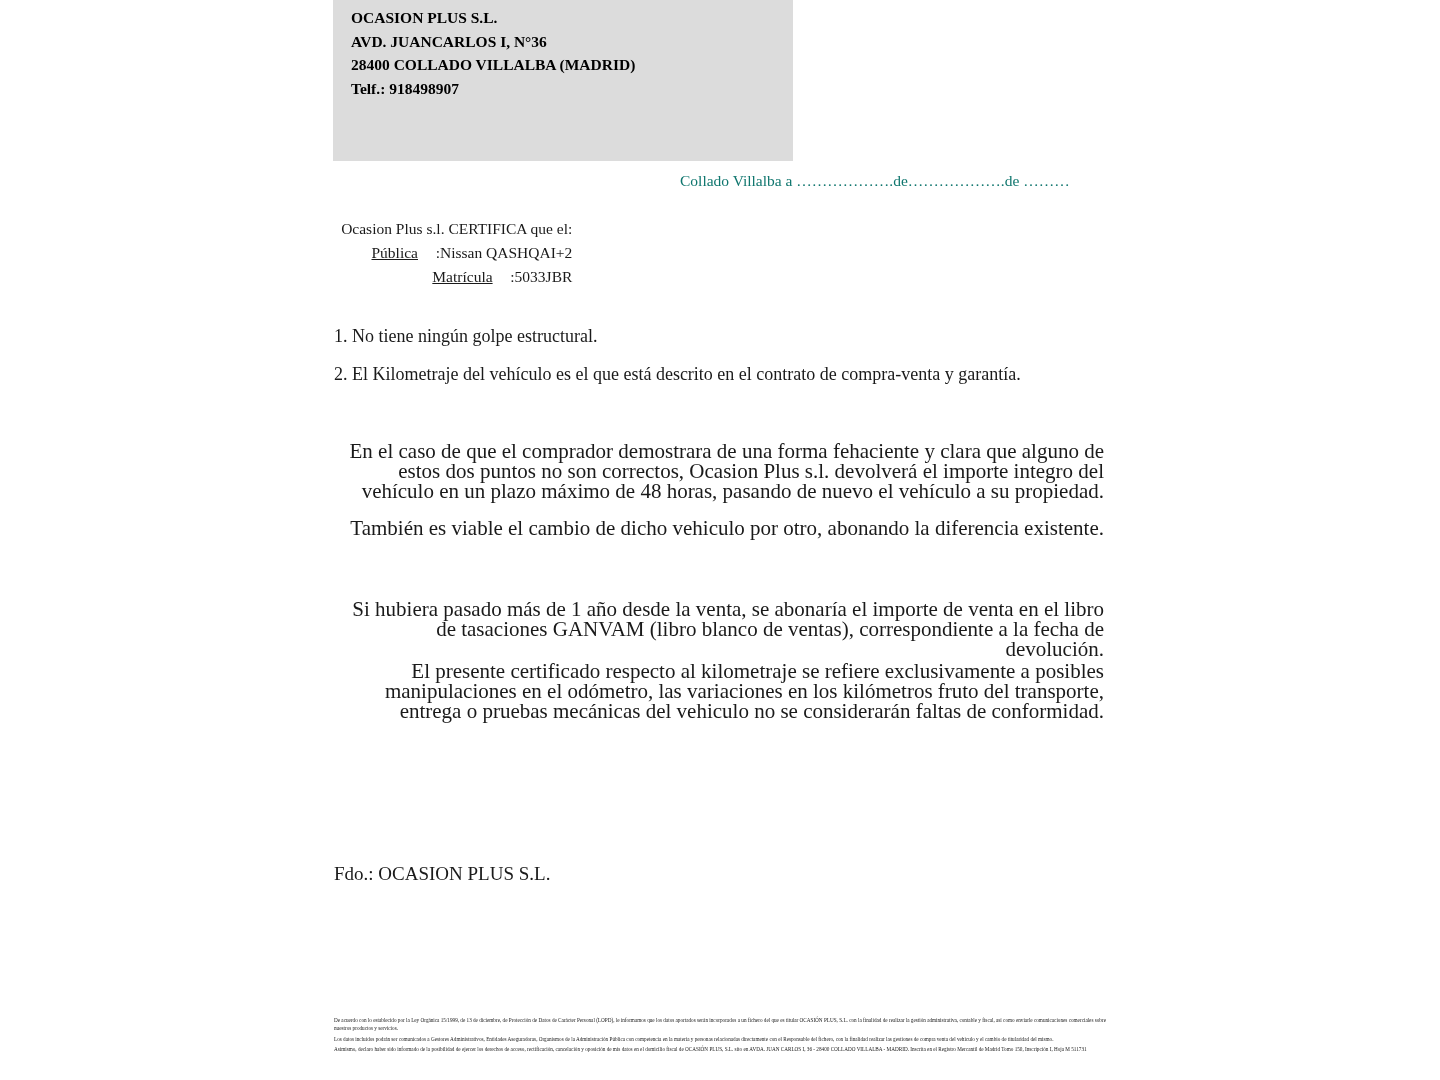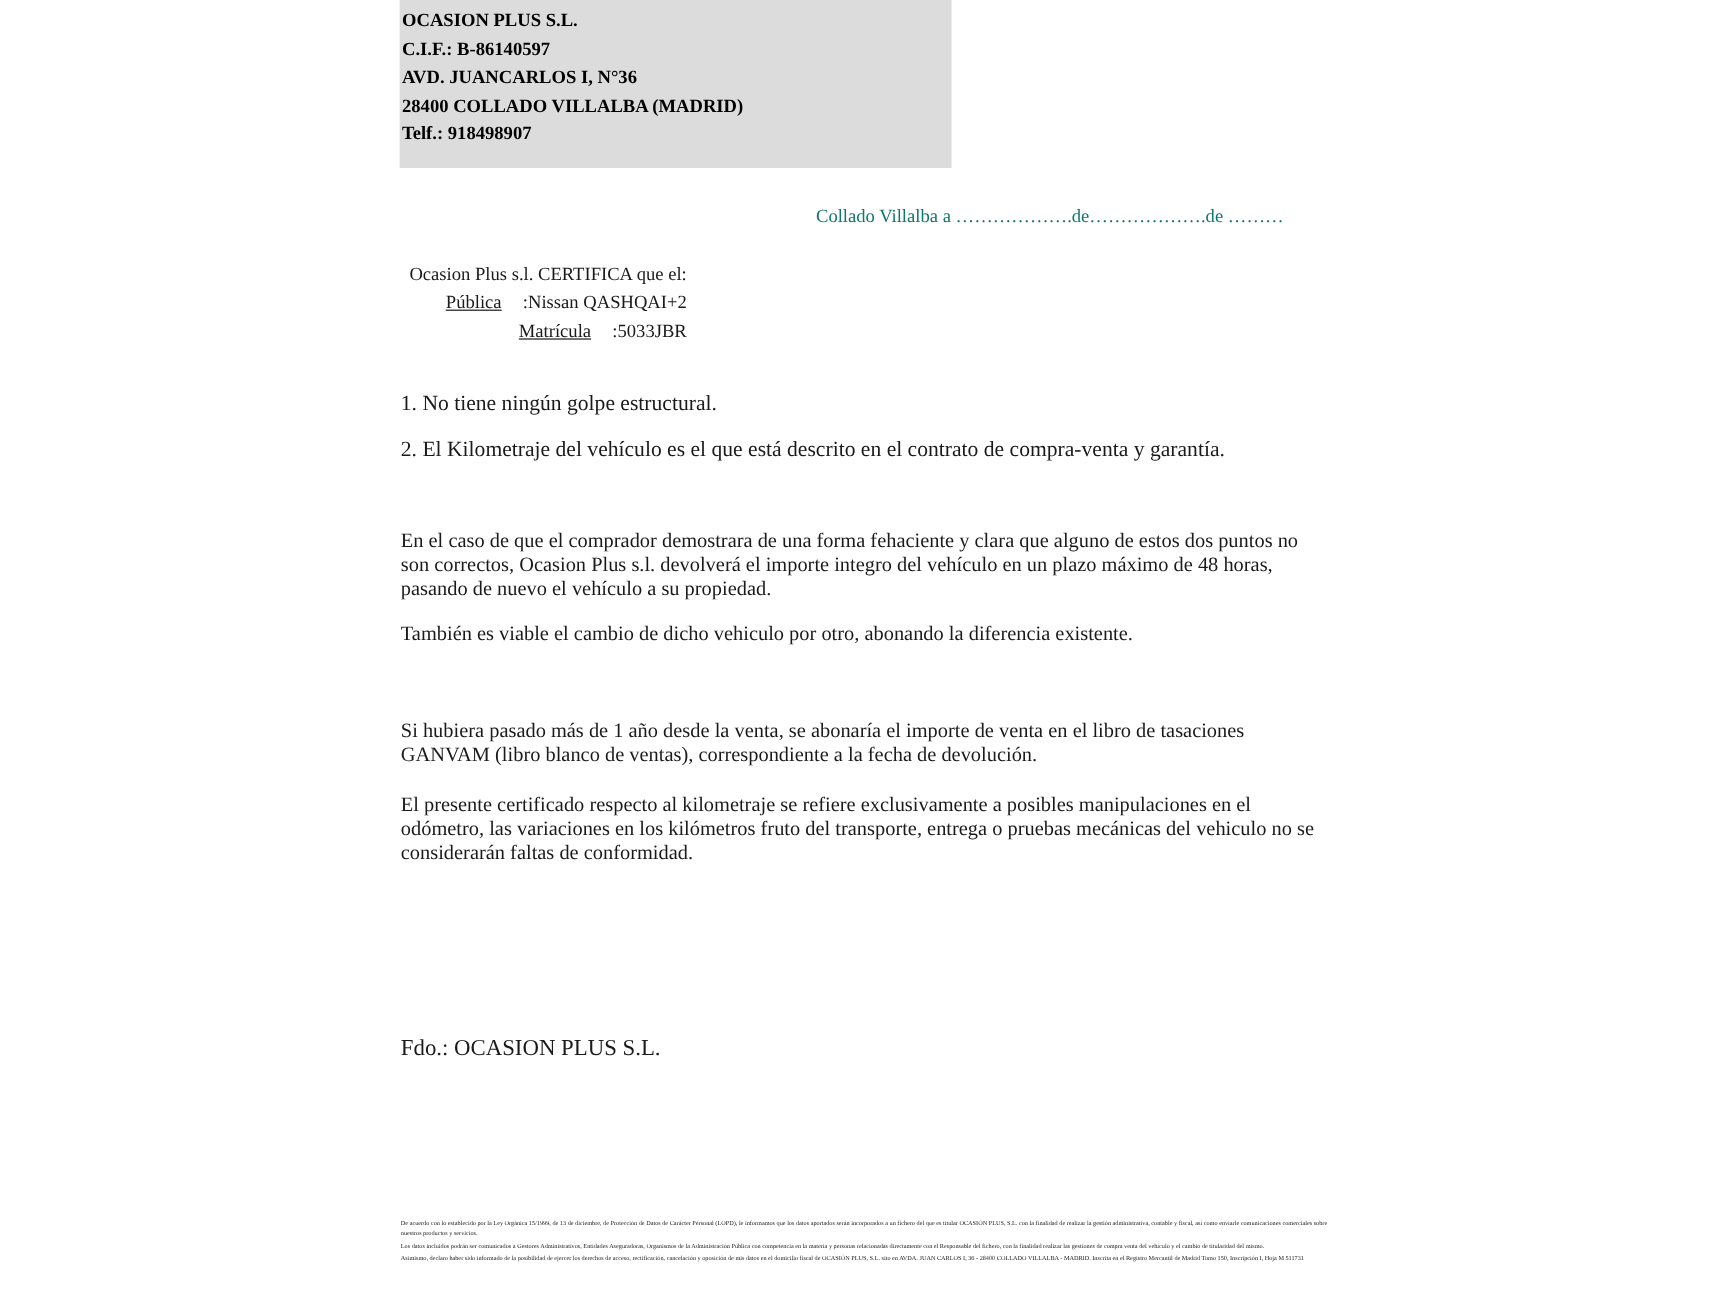--- a/index.html
+++ b/index.html
@@ -24,23 +24,23 @@
     height: 1080px;
     background: #ffffff;
   }
 
   
   .letterhead {
     position: absolute;
     left: 333px;
     top: 0px;
     width: 460px;
-    height: 140px;
+    height: 161px;
     background: #dcdcdc;
-    padding: 6px 0 0 0;
+    padding: 6px 0 0 16px;
     box-sizing: border-box;
   }
   .letterhead .line {
     font-family: "Liberation Serif", serif;
     font-weight: bold;
     font-size: 15.5px;
     line-height: 23.5px;
     color: #000000;
     white-space: nowrap;
     padding-left: 2px;
@@ -88,24 +88,24 @@
     white-space: nowrap;
   }
   .point-1 { top: 326px; }
   .point-2 { top: 364px; }
 
   
   .para {
     position: absolute;
     left: 334px;
     width: 770px;
-    font-size: 17px;
+    font-size: 21px;
     line-height: 20px;
     color: #1a1a1a;
-    text-align: left;
+    text-align: right;
   }
   .para-1 { top: 441px; }
   .para-2 { top: 518px; }
   .para-3 { top: 556px; margin-top: 43px; }
   .para-4 { top: 613px; margin-top: 48px; }
 
   
   .signature {
     position: absolute;
     left: 334px;
@@ -131,21 +131,20 @@
     margin: 0 0 3px 0;
   }
 </style>
 </head>
 <body>
 
 <div class="page">
 
   <div class="letterhead">
     <div class="line">OCASION PLUS S.L.</div>
-    <div class="line">C.I.F.: B-86140597</div>
     <div class="line">AVD. JUANCARLOS I, N°36</div>
     <div class="line">28400 COLLADO VILLALBA (MADRID)</div>
     <div class="line">Telf.: 918498907</div>
   </div>
 
   <div class="dateline">Collado Villalba a ……………….de……………….de ………</div>
 
   <div class="certifica">
     <div class="row">Ocasion Plus s.l. CERTIFICA que el:</div>
     <div class="row">

